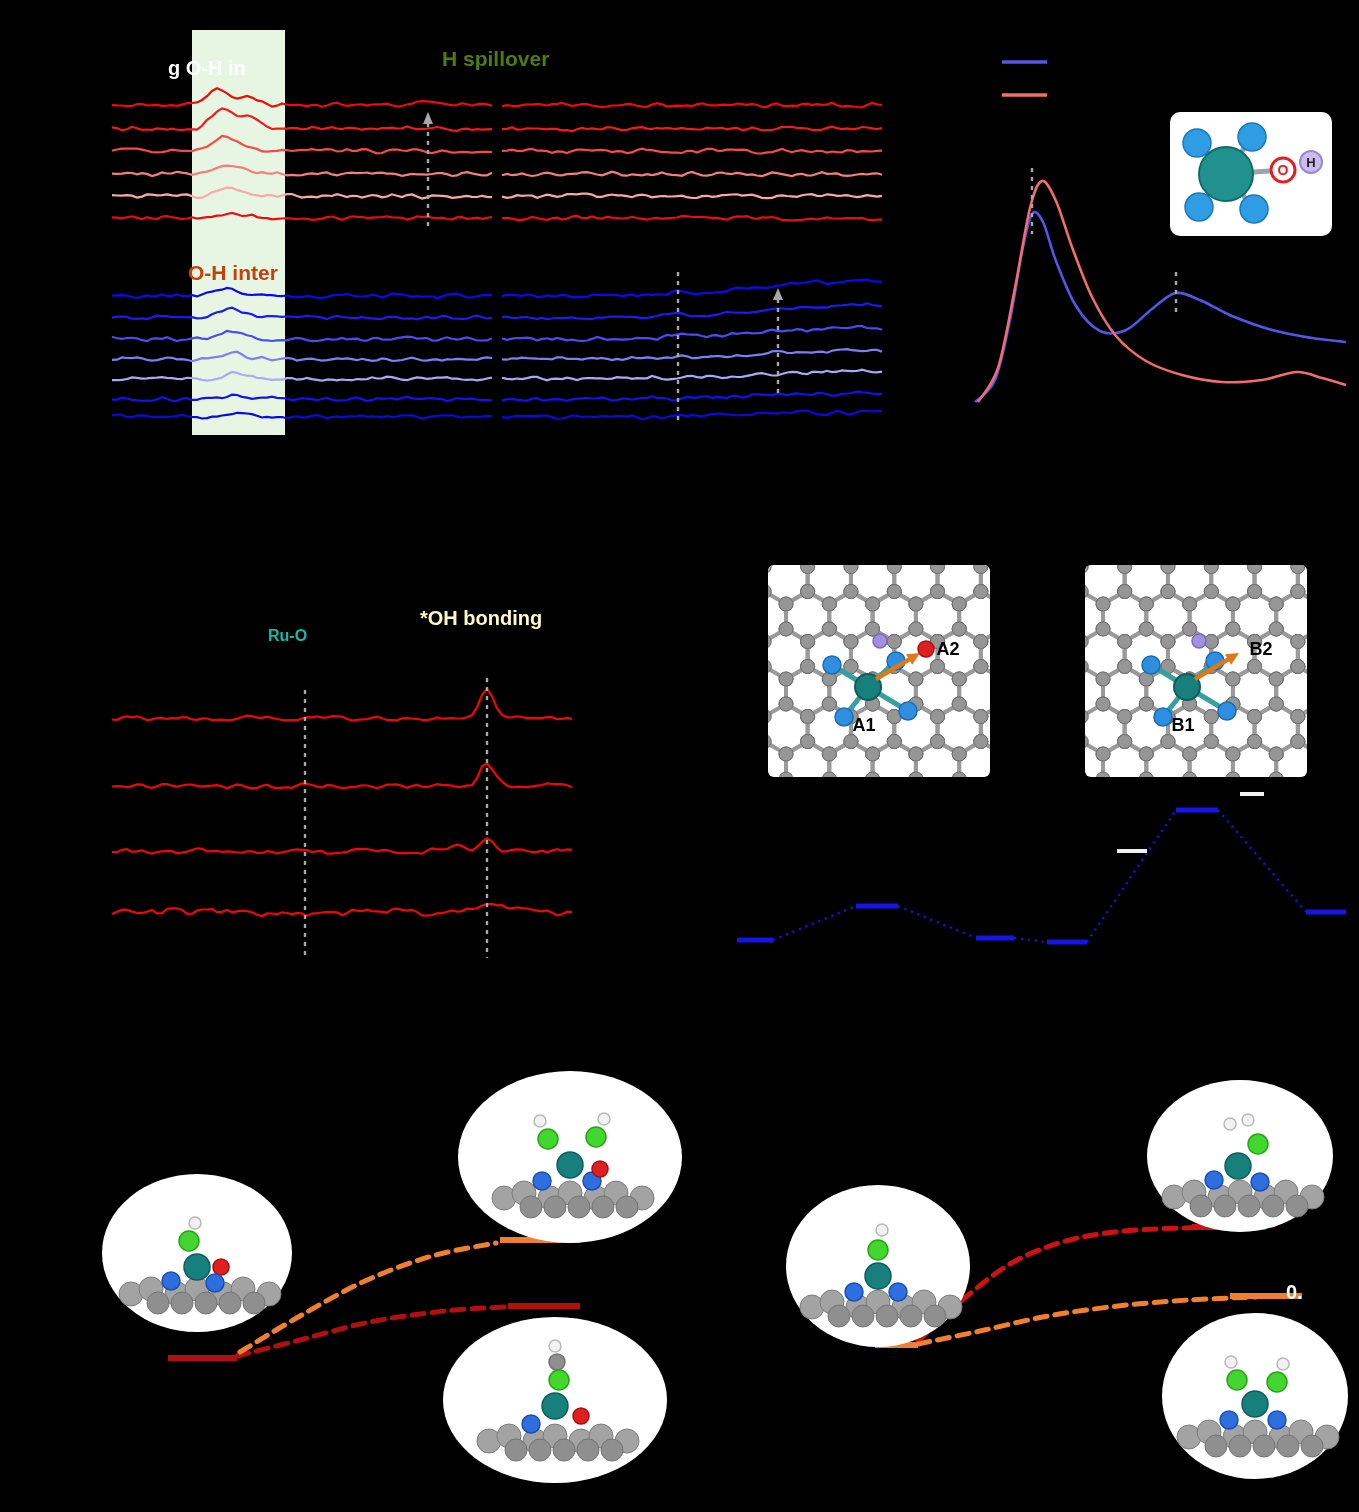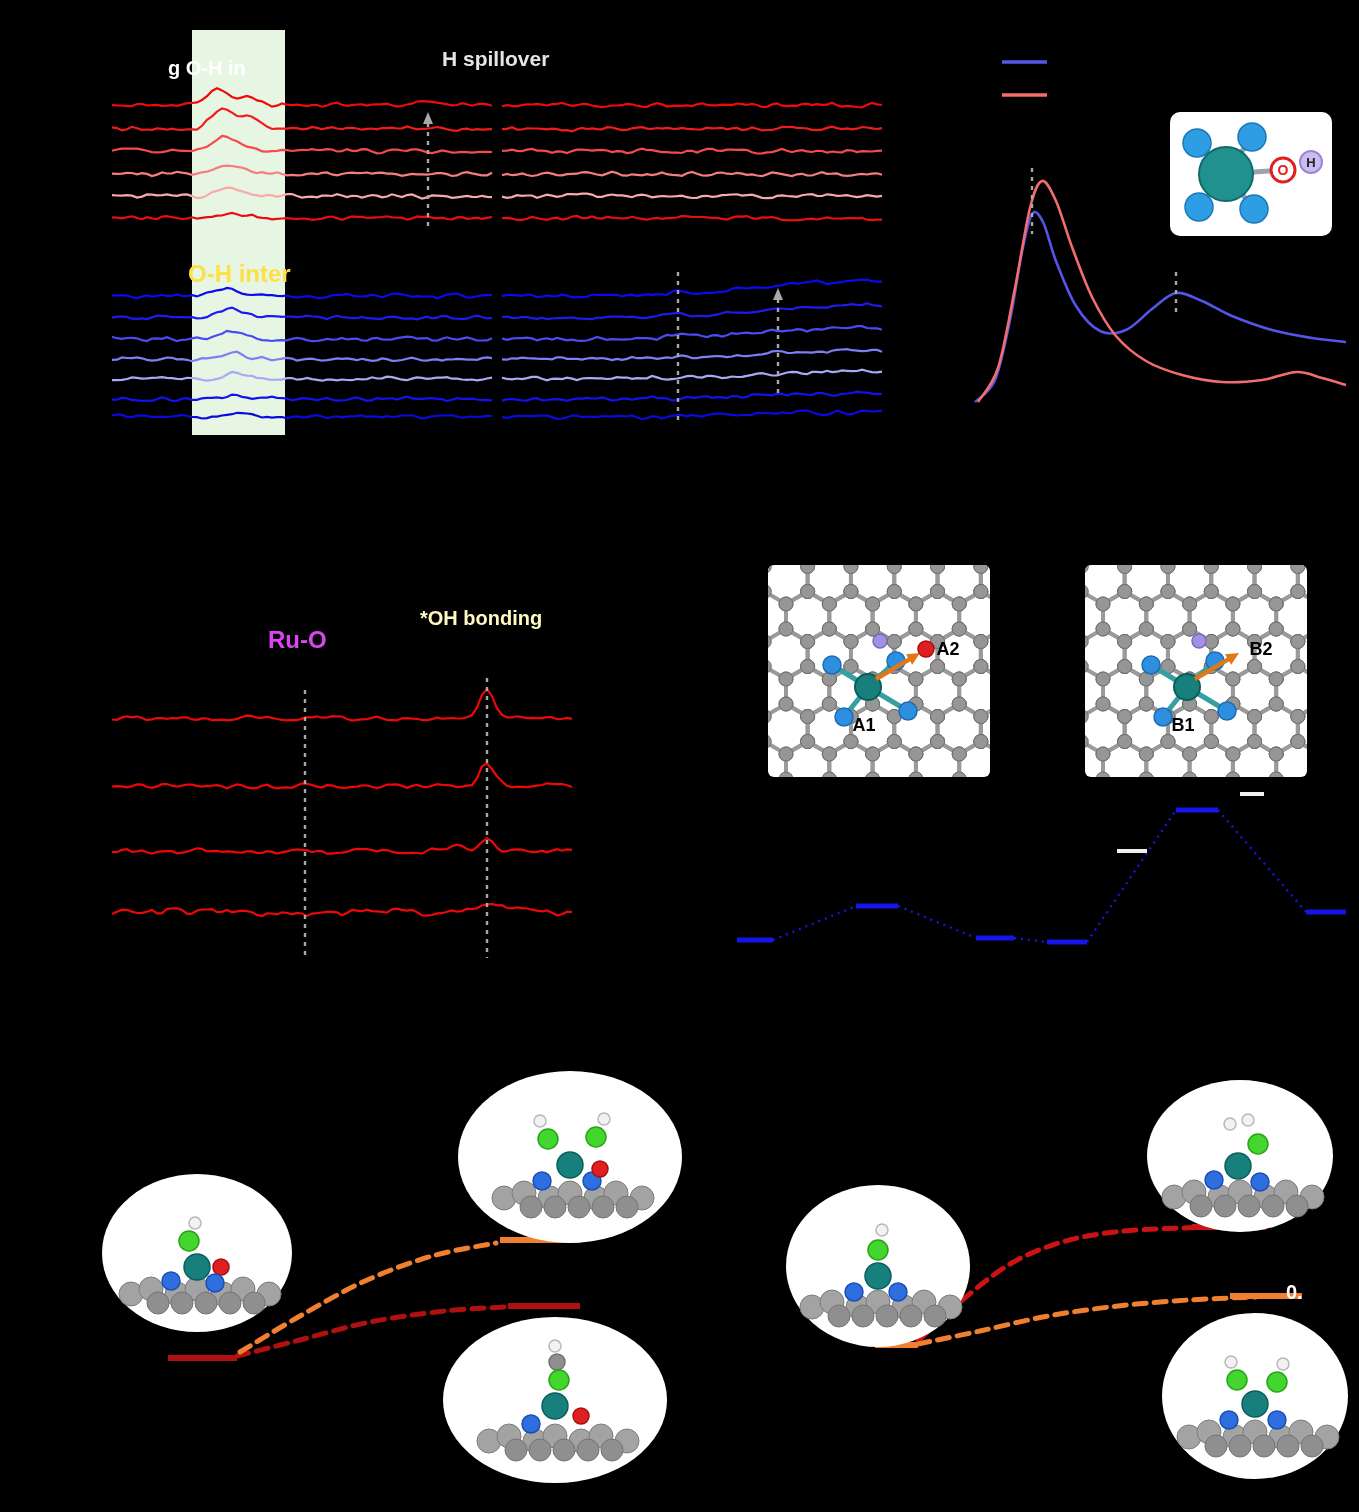--- a/index.html
+++ b/index.html
@@ -751,19 +751,19 @@
       <circle cx="1231" cy="1362" r="6" fill="#f2f2f2" stroke="#b8b8b8" stroke-width="1.5"></circle>
       <circle cx="1237" cy="1380" r="10" fill="#42d62e" stroke="#28a418" stroke-width="1.5"></circle>
       <circle cx="1283" cy="1364" r="6" fill="#f2f2f2" stroke="#b8b8b8" stroke-width="1.5"></circle>
       <circle cx="1277" cy="1382" r="10" fill="#42d62e" stroke="#28a418" stroke-width="1.5"></circle>
       <circle cx="1255" cy="1404" r="13" fill="#17807c" stroke="#0a5f5c" stroke-width="1.5"></circle>
       <circle cx="1229" cy="1420" r="9" fill="#2e6fe0" stroke="#1c4fb4" stroke-width="1.5"></circle>
       <circle cx="1277" cy="1420" r="9" fill="#2e6fe0" stroke="#1c4fb4" stroke-width="1.5"></circle>
     </svg>
 
   <div class="lbl" style="left:168px;top:58px;color:#ffffff;font-size:20px">g O-H in</div>
-  <div class="lbl" style="left:442px;top:48px;color:#e5e5e5;font-size:21px">H spillover</div>
-  <div class="lbl" style="left:188px;top:262px;color:#fde047;font-size:24px">O-H inter</div>
-  <div class="lbl" style="left:268px;top:628px;color:#d946ef;font-size:24px">Ru-O</div>
+  <div class="lbl" style="left:442px;top:48px;color:#4d7c0f;font-size:21px">H spillover</div>
+  <div class="lbl" style="left:188px;top:262px;color:#c2410c;font-size:21px">O-H inter</div>
+  <div class="lbl" style="left:268px;top:628px;color:#14b8a6;font-size:16px">Ru-O</div>
   <div class="lbl" style="left:420px;top:608px;color:#fef9c3;font-size:20px">*OH bonding</div>
   <div class="lbl" style="left:448px;top:1374px;color:#ffffff;font-size:22px">n</div>
   <div class="lbl" style="left:1286px;top:1282px;color:#ffffff;font-size:20px">0.</div>
 </div>
 
 </body></html>

